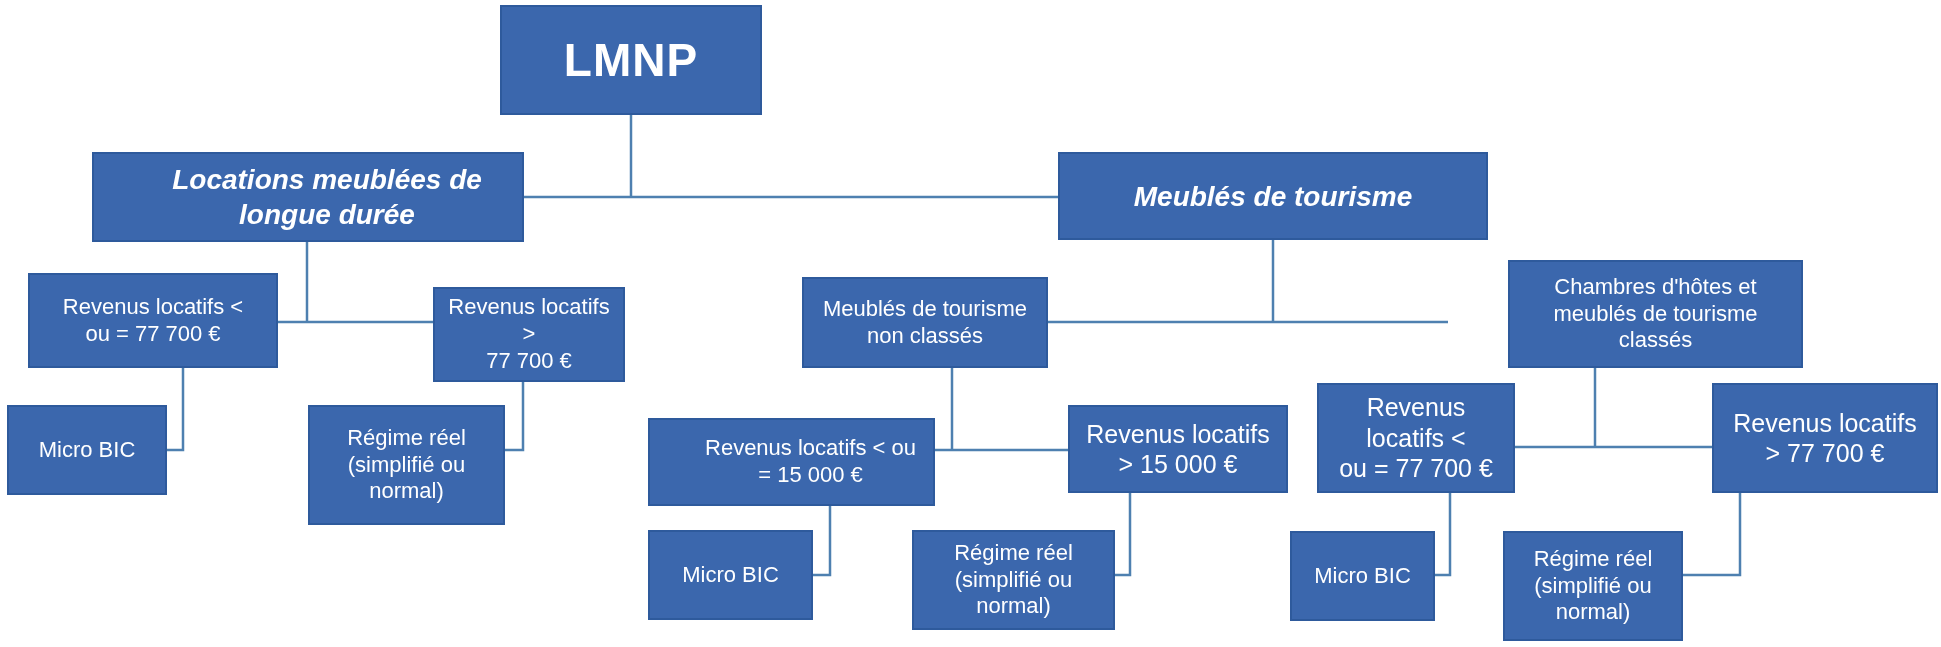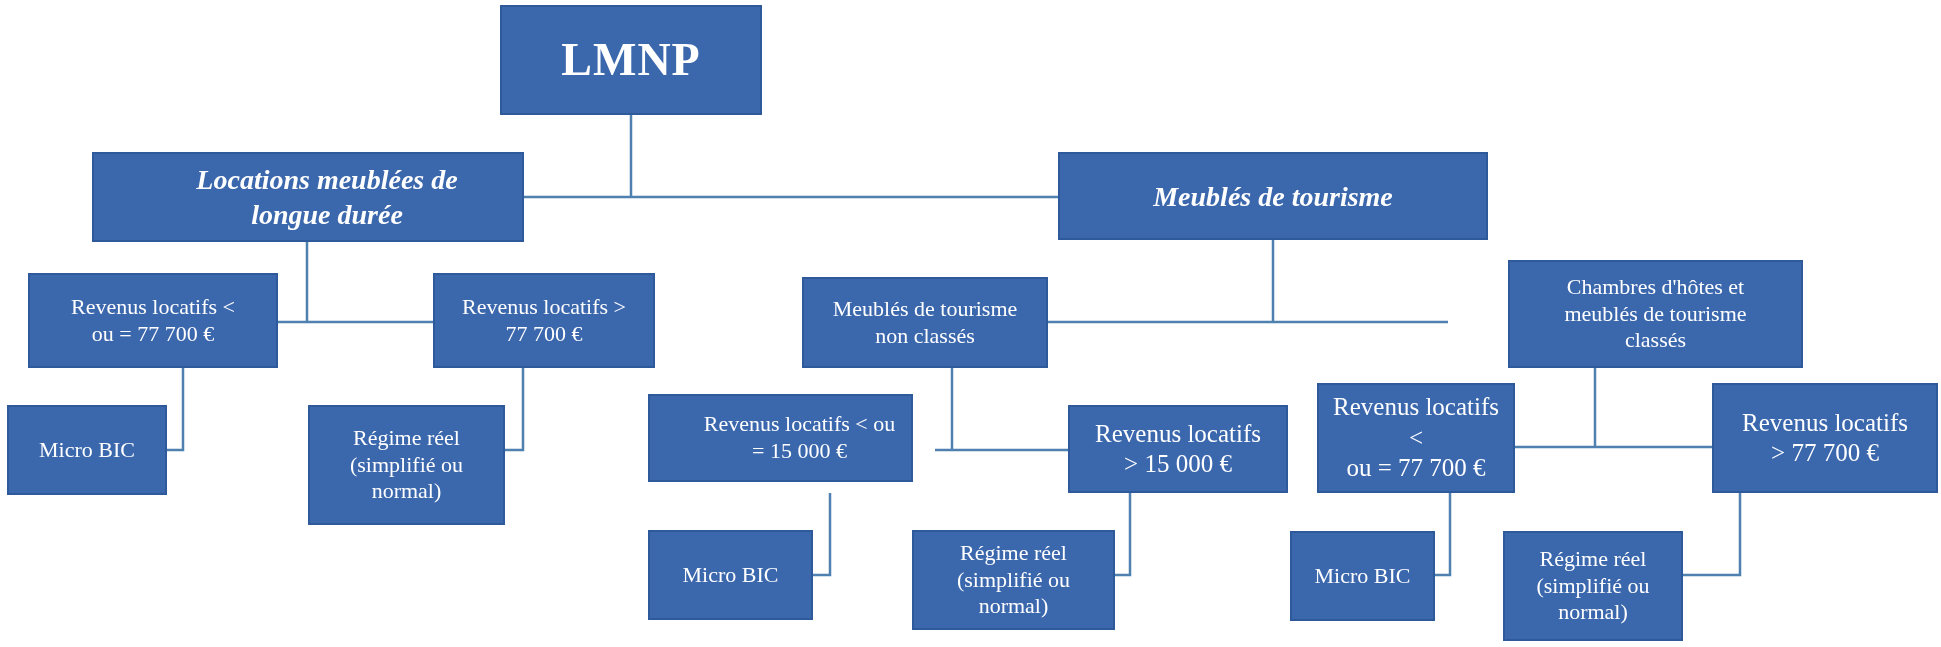--- a/index.html
+++ b/index.html
@@ -7,21 +7,21 @@
     --box-border:#2e5a9c;
     --connector:#4e80b0;
     --text:#ffffff;
     --background:#ffffff;
   }
   html,body{margin:0;padding:0;background:var(--background);}
   #canvas{
     position:relative;
     width:1941px;height:647px;
     background:var(--background);
-    font-family:Liberation Serif, serif;
+    font-family:Liberation Sans, sans-serif;
     overflow:hidden;
   }
   #wires{position:absolute;left:0;top:0;width:1941px;height:647px;pointer-events:none;}
   .node{
     position:absolute;
     box-sizing:border-box;
     background:var(--box-fill);
     border:2px solid var(--box-border);
     color:var(--text);
     display:flex;align-items:center;justify-content:center;
@@ -32,26 +32,26 @@
     z-index:1;
   }
   .node.title{font-size:46px;font-weight:bold;letter-spacing:1px;}
   .node.header{font-size:28px;font-weight:bold;font-style:italic;line-height:1.25;}
   .node.small{font-size:25px;}
 
   #n-lmnp {left:500px; top:5px;   width:262px; height:110px;}
   #n-h1   {left:92px;  top:152px; width:432px; height:90px;padding-left:44px;}
   #n-h2   {left:1058px;top:152px; width:430px; height:88px;}
   #n-a1   {left:28px;  top:273px; width:250px; height:95px;}
-  #n-a2   {left:433px; top:273px; width:222px; height:95px;}
+  #n-a2   {left:433px; top:287px; width:192px; height:95px;}
   #n-b1   {left:802px; top:277px; width:246px; height:91px;}
   #n-b2   {left:1508px;top:260px; width:295px; height:108px;}
   #n-r1a  {left:7px;   top:405px; width:160px; height:90px;}
   #n-r1b  {left:308px; top:405px; width:197px; height:120px;}
-  #n-c1   {left:648px; top:394px; width:265px; height:88px;padding-left:44px;}
+  #n-c1   {left:648px; top:418px; width:287px; height:88px;padding-left:44px;}
   #n-c2   {left:1068px;top:405px; width:220px; height:88px;}
   #n-d1   {left:1317px;top:383px; width:198px; height:110px;}
   #n-d2   {left:1712px;top:383px; width:226px; height:110px;}
   #n-r2a  {left:648px; top:530px; width:165px; height:90px;}
   #n-r2b  {left:912px; top:530px; width:203px; height:100px;}
   #n-r3a  {left:1290px;top:531px; width:145px; height:90px;}
   #n-r3b  {left:1503px;top:531px; width:180px; height:110px;}
 
   #wires line, #wires polyline{
     stroke:var(--connector);

